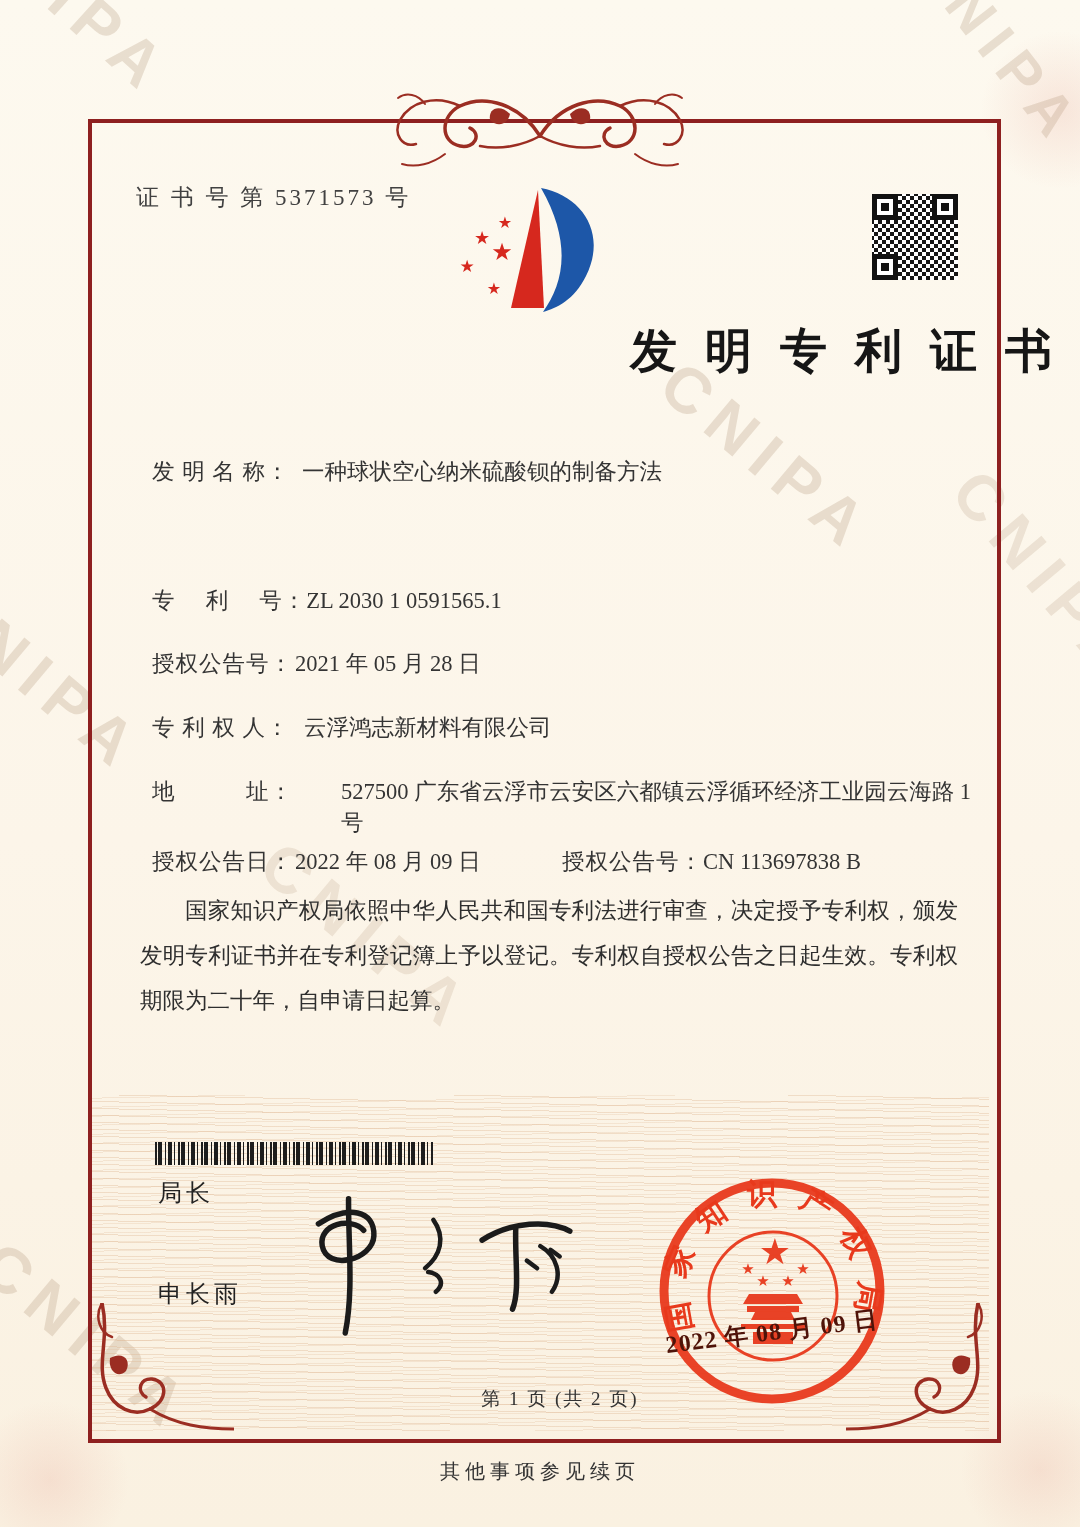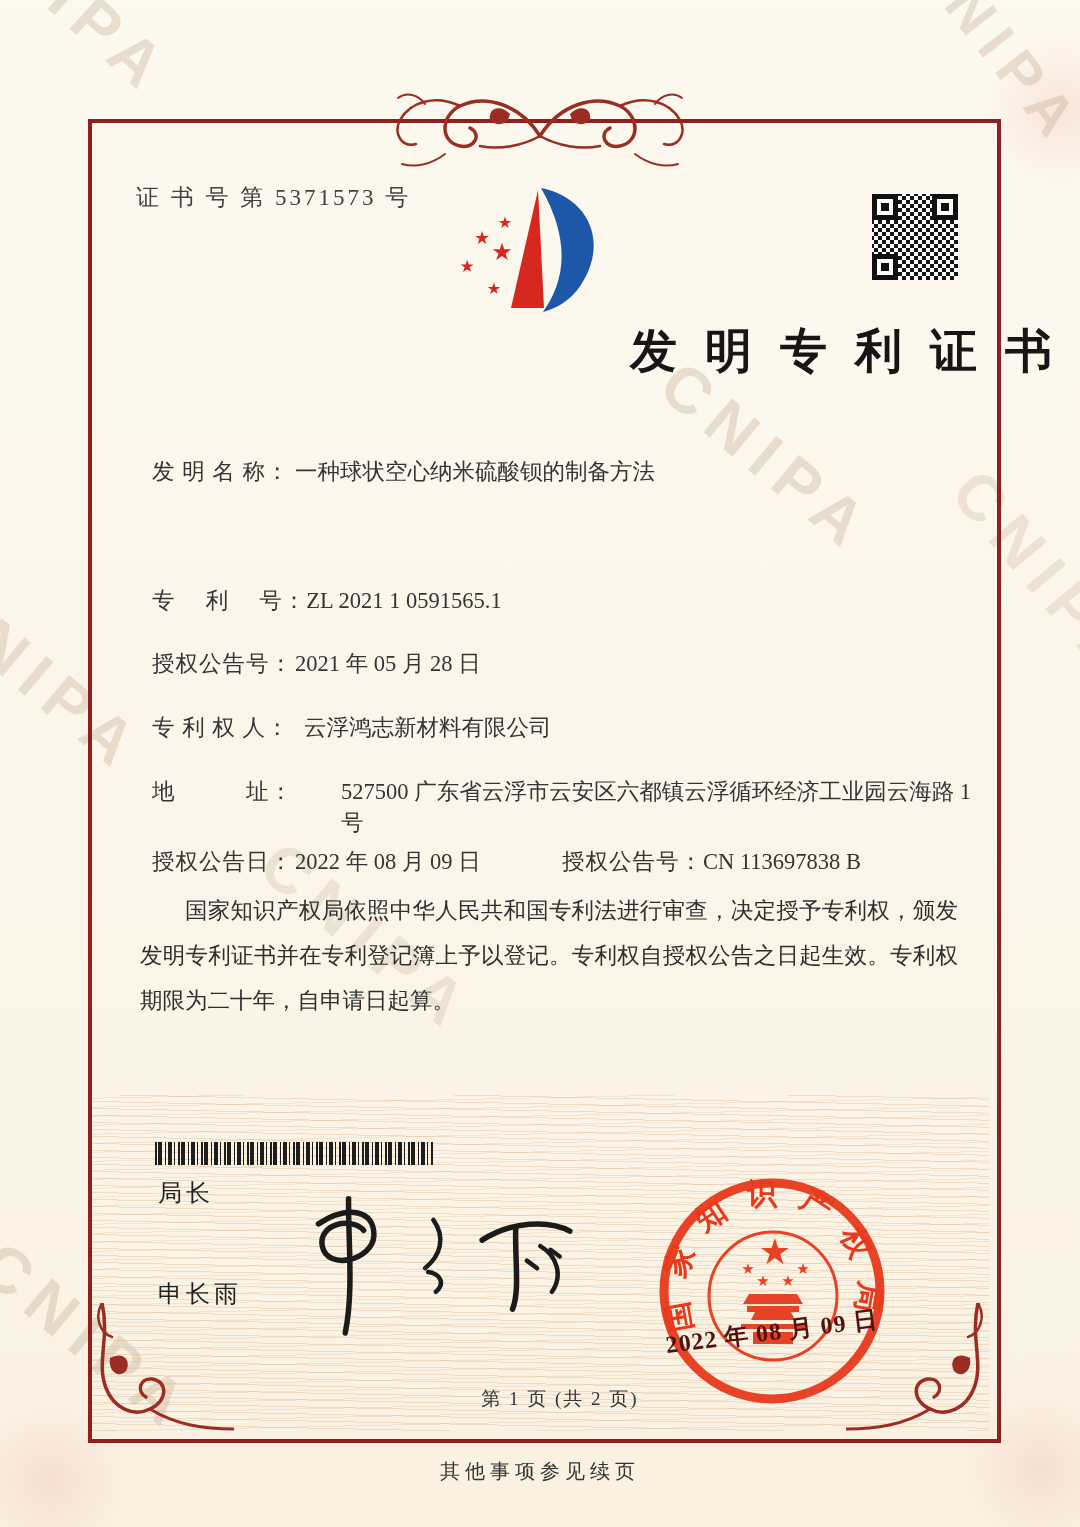--- a/index.html
+++ b/index.html
@@ -146,27 +146,27 @@
   </svg>
 
   <div class="qr">
     <span class="finder f-tl"></span>
     <span class="finder f-tr"></span>
     <span class="finder f-bl"></span>
   </div>
 
   <div class="title">发明专利证书</div>
 
-  <div class="row" style="top:456px;">
+  <div class="row" style="top:456px;gap:7px;">
     <span class="flabel">发 明 名 称：</span>
     <span class="fvalue">一种球状空心纳米硫酸钡的制备方法</span>
   </div>
   <div class="row" style="top:585px;">
     <span class="flabel">专 　利 　号：</span>
-    <span class="fvalue">ZL 2021 1 0591565.1</span>
+    <span class="fvalue">ZL 2030 1 0591565.1</span>
   </div>
   <div class="row" style="top:648px;">
     <span class="flabel">授权公告号：</span>
     <span class="fvalue">2021 年 05 月 28 日</span>
   </div>
   <div class="row" style="top:712px;gap:9px;">
     <span class="flabel">专 利 权 人：</span>
     <span class="fvalue">云浮鸿志新材料有限公司</span>
   </div>
   <div class="row" style="top:776px;">

